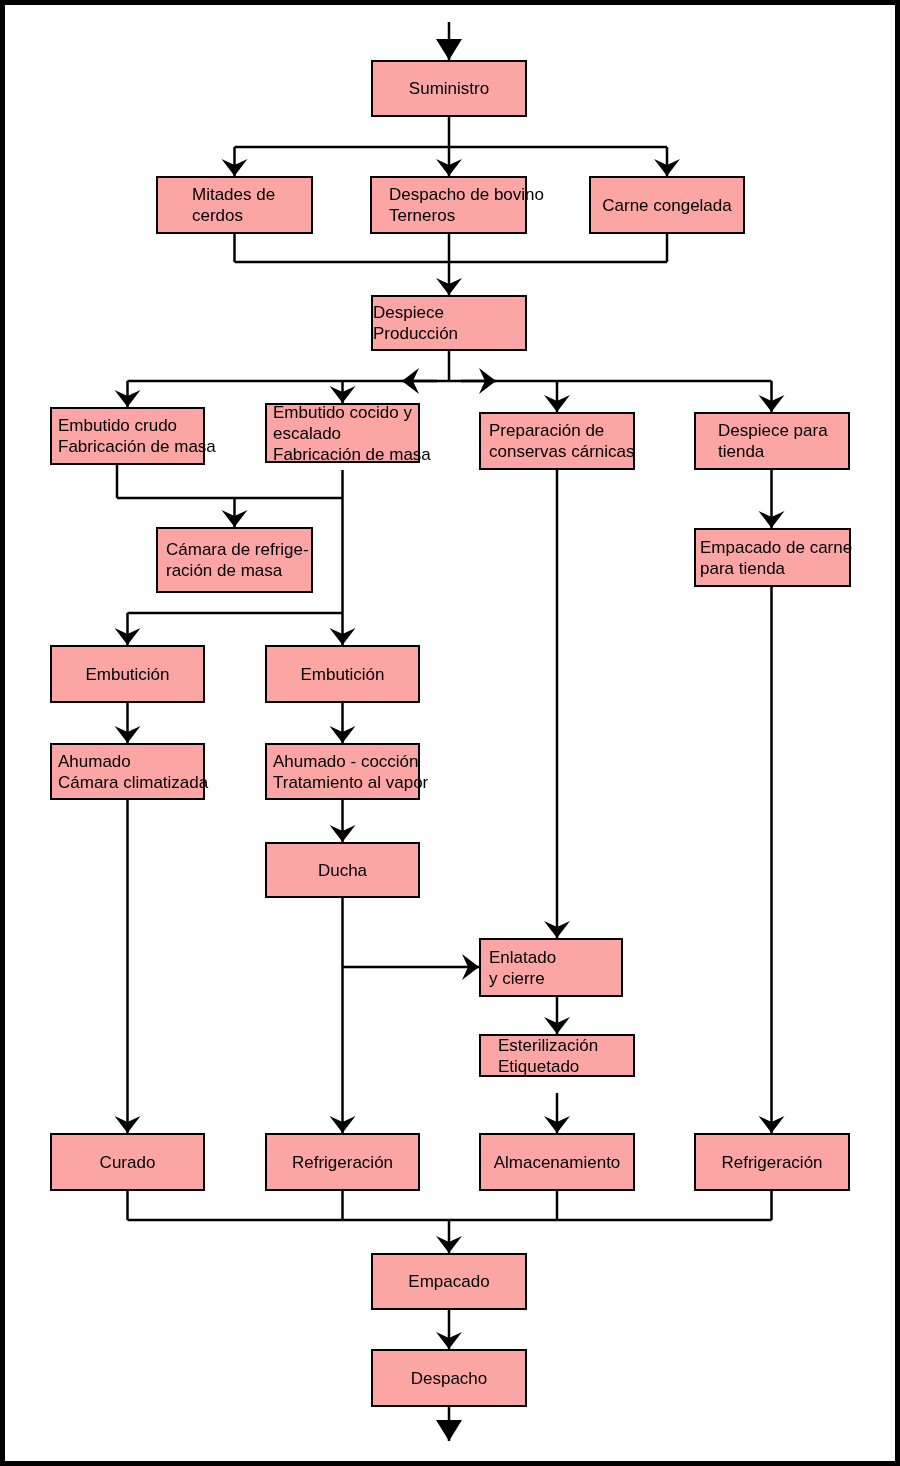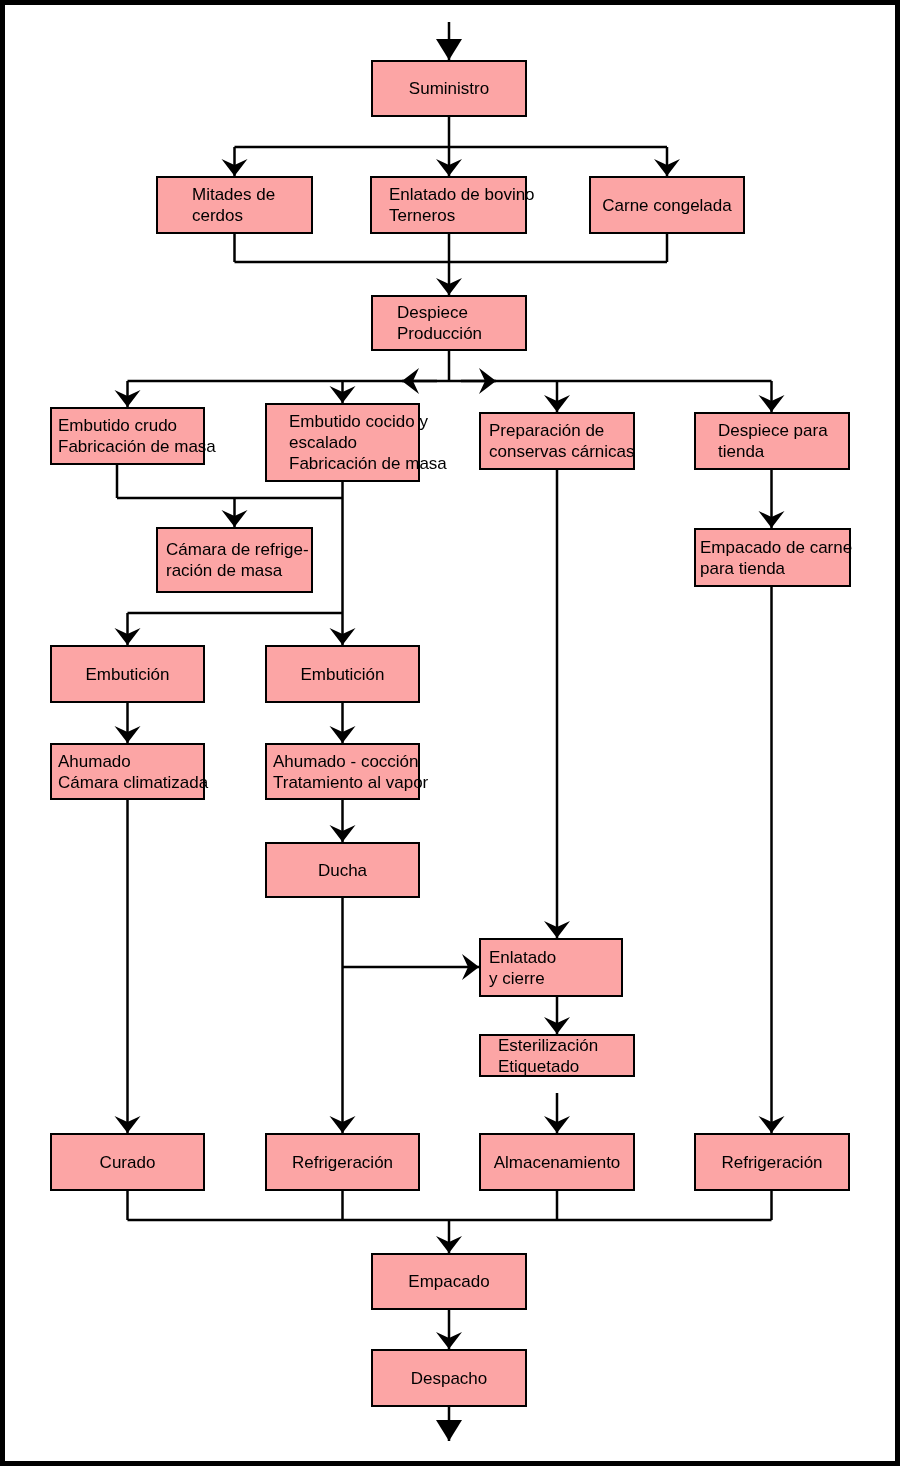--- a/index.html
+++ b/index.html
@@ -111,37 +111,37 @@
 
   <div class="node center" style="left:371px;top:60px;width:156px;height:57px">
     <div class="lbl">Suministro</div>
   </div>
 
   <div class="node left" style="left:156px;top:176px;width:157px;height:58px;padding-left:34px">
     <div class="lbl">Mitades de
 cerdos</div>
   </div>
   <div class="node left" style="left:370px;top:176px;width:157px;height:58px;padding-left:17px">
-    <div class="lbl">Enlatado de bovino
+    <div class="lbl">Despacho de bovino
 Terneros</div>
   </div>
   <div class="node center" style="left:589px;top:176px;width:156px;height:58px">
     <div class="lbl">Carne congelada</div>
   </div>
 
-  <div class="node left" style="left:371px;top:295px;width:156px;height:56px;padding-left:24px">
+  <div class="node left" style="left:371px;top:295px;width:156px;height:56px;">
     <div class="lbl">Despiece
 Producción</div>
   </div>
 
   <div class="node left" style="left:50px;top:407px;width:155px;height:58px;padding-left:6px">
     <div class="lbl">Embutido crudo
 Fabricación de masa</div>
   </div>
-  <div class="node left" style="left:265px;top:403px;width:155px;height:79px;padding-left:22px">
+  <div class="node left" style="left:265px;top:403px;width:155px;height:60px;padding-left:6px">
     <div class="lbl">Embutido cocido y
 escalado
 Fabricación de masa</div>
   </div>
   <div class="node left" style="left:694px;top:412px;width:156px;height:58px;padding-left:22px">
     <div class="lbl">Despiece para
 tienda</div>
   </div>
   <div class="node left" style="left:479px;top:412px;width:156px;height:58px;padding-left:8px">
     <div class="lbl">Preparación de

